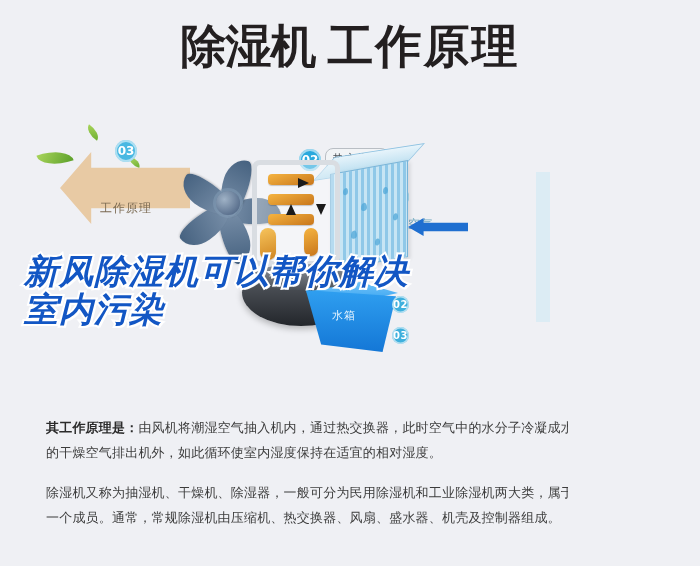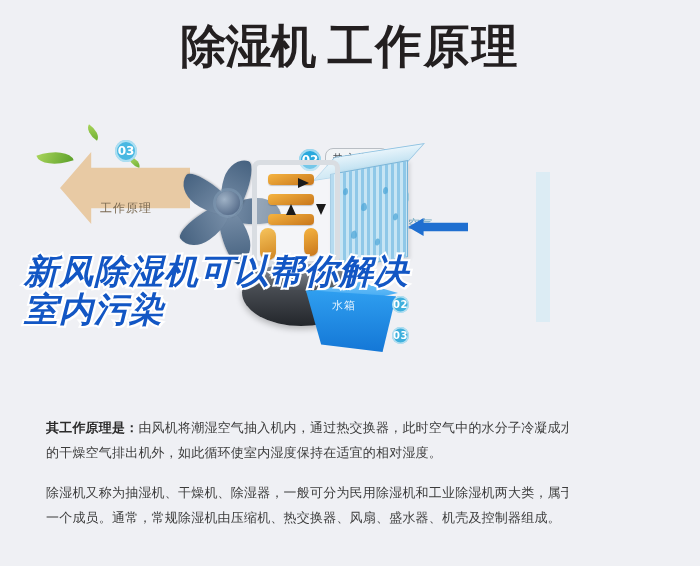--- a/index.html
+++ b/index.html
@@ -173,21 +173,21 @@
     background:linear-gradient(180deg,#2f9ff0,#1477d6);
     clip-path:polygon(6% 0%, 100% 10%, 86% 100%, 22% 88%);
     box-shadow:0 3px 5px rgba(0,0,0,.18);
   }
   .tank-top{
     position:absolute;left:298px;top:170px;width:100px;height:24px;
     background:linear-gradient(180deg,#6fc2f8,#2f9ff0);
     clip-path:polygon(8% 42%, 62% 0%, 100% 46%, 40% 100%);
   }
   .tank-lbl{
-    position:absolute;left:332px;top:186px;font-size:11px;color:#eaf6ff;letter-spacing:1px;
+    position:absolute;left:332px;top:196px;font-size:11px;color:#eaf6ff;letter-spacing:1px;
   }
 
   
   .blue-arrow{
     position:absolute;left:408px;top:106px;width:60px;height:18px;
     background:#1f6fd0;
     clip-path:polygon(0% 50%, 26% 0%, 26% 26%, 100% 26%, 100% 74%, 26% 74%, 26% 100%);
   }
 
   

